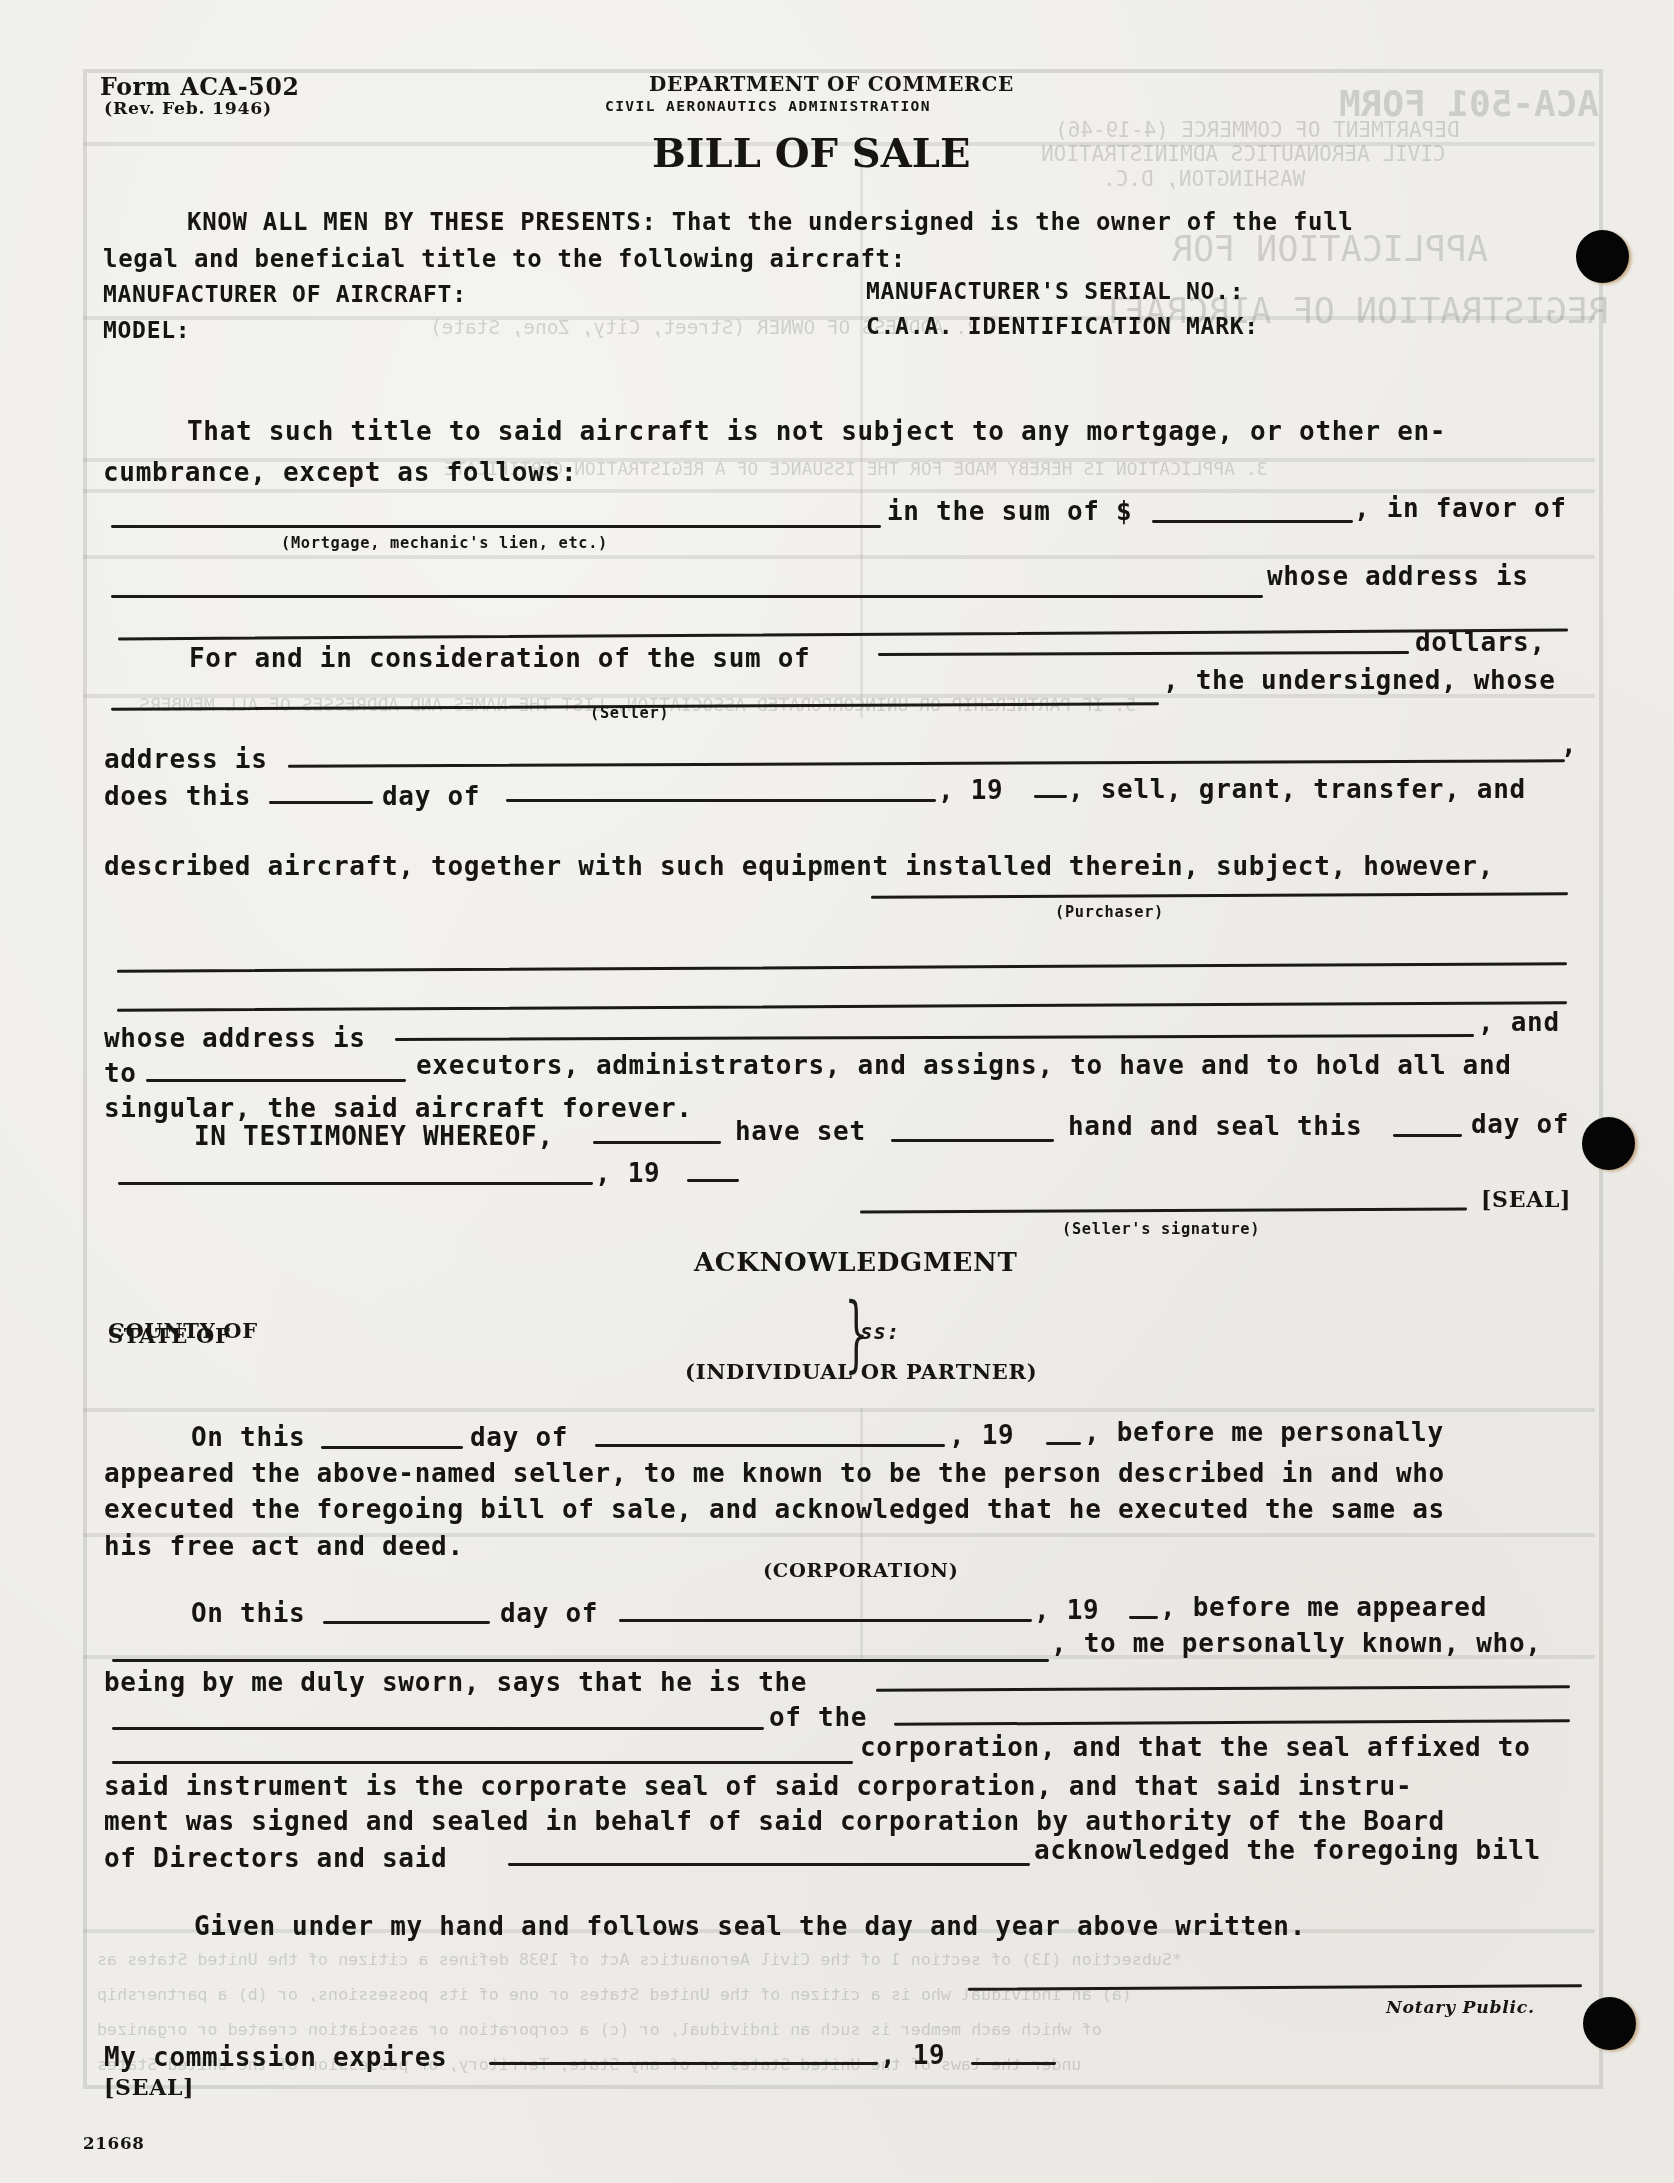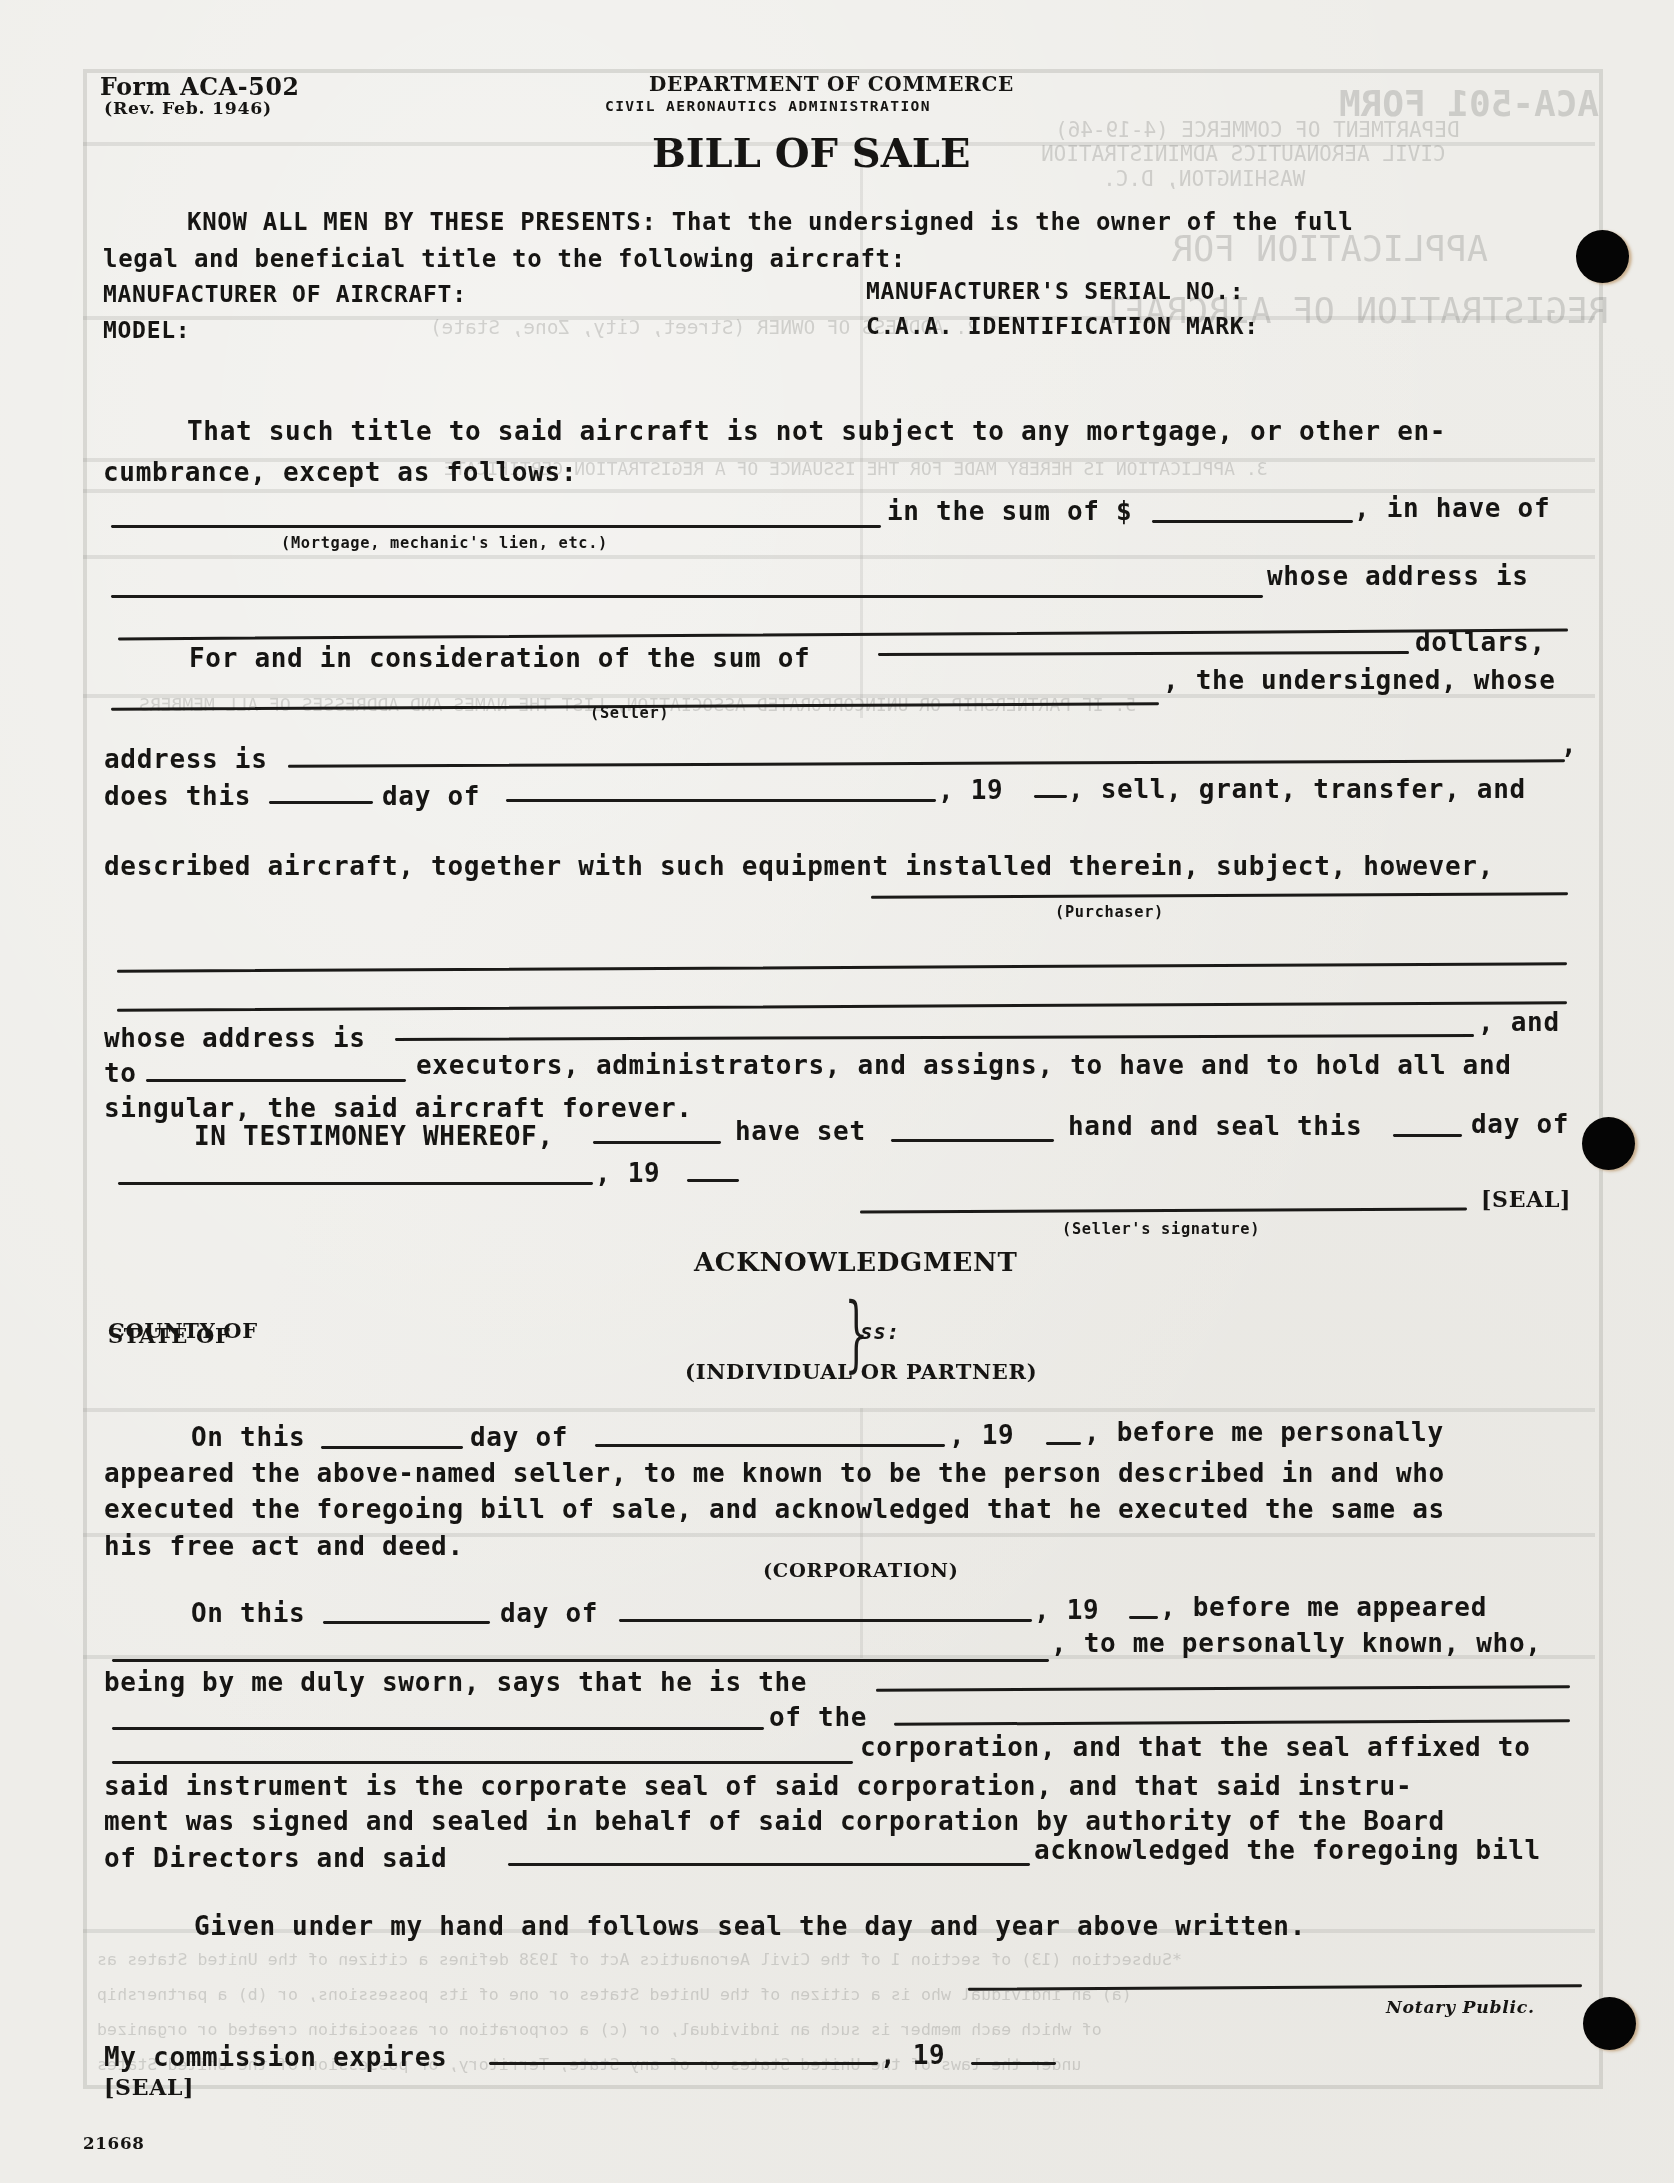--- a/index.html
+++ b/index.html
@@ -94,21 +94,21 @@
   <div class="t" style="left:866px; top:280px; font-size:23px;">MANUFACTURER'S SERIAL NO.:</div>
   <div class="t" style="left:103px; top:319px; font-size:23px;">MODEL:</div>
   <div class="t" style="left:866px; top:315px; font-size:23px;">C.A.A. IDENTIFICATION MARK:</div>
 
   <div class="t" style="left:187px; top:418px;">That such title to said aircraft is not subject to any mortgage, or other en-</div>
   <div class="t" style="left:103px; top:459px;">cumbrance, except as follows:</div>
   <div class="line" style="left:111px; top:525px; width:770px;"></div>
   <div class="t small" style="left:281px; top:536px;">(Mortgage, mechanic's lien, etc.)</div>
   <div class="t" style="left:887px; top:498px;">in the sum of $</div>
   <div class="line" style="left:1152px; top:520px; width:201px;"></div>
-  <div class="t" style="left:1354px; top:495px;">, in have of</div>
+  <div class="t" style="left:1354px; top:495px;">, in favor of</div>
   <div class="line" style="left:111px; top:595px; width:1152px;"></div>
   <div class="t" style="left:1267px; top:563px;">whose address is</div>
   <div class="line" style="left:118px; top:633px; width:1450px; transform:rotate(-0.35deg);"></div>
 
   <div class="t" style="left:189px; top:645px;">For and in consideration of the sum of</div>
   <div class="line" style="left:878px; top:652px; width:531px; transform:rotate(-0.2deg);"></div>
   <div class="t" style="left:1415px; top:629px;">dollars,</div>
   <div class="line" style="left:111px; top:705px; width:1048px; transform:rotate(-0.3deg);"></div>
   <div class="t" style="left:1163px; top:667px;">, the undersigned, whose</div>
   <div class="t small" style="left:590px; top:706px;">(Seller)</div>

